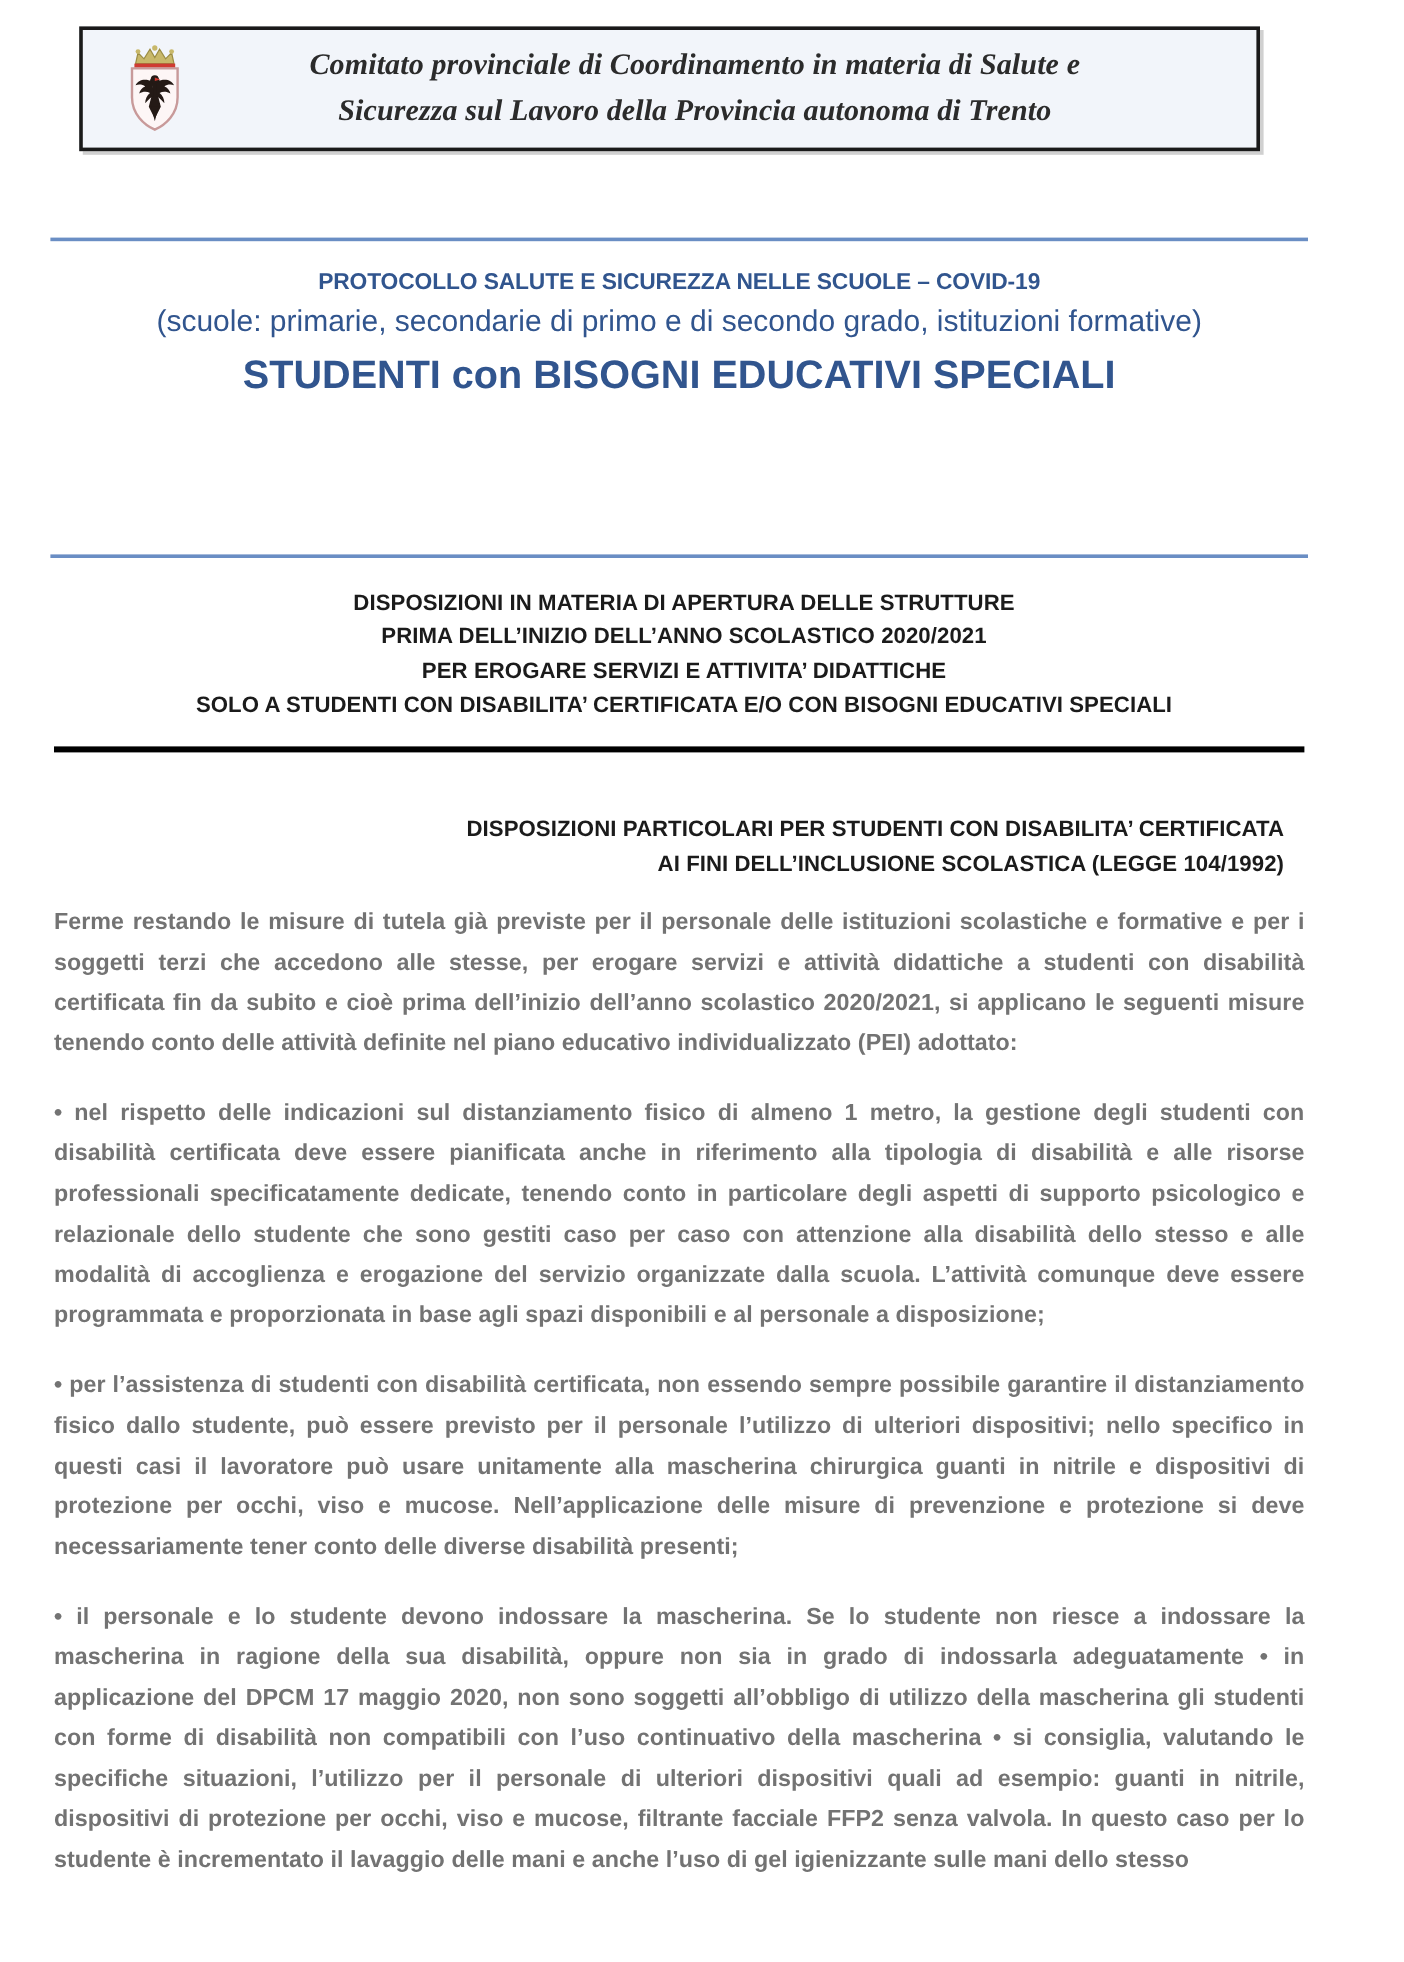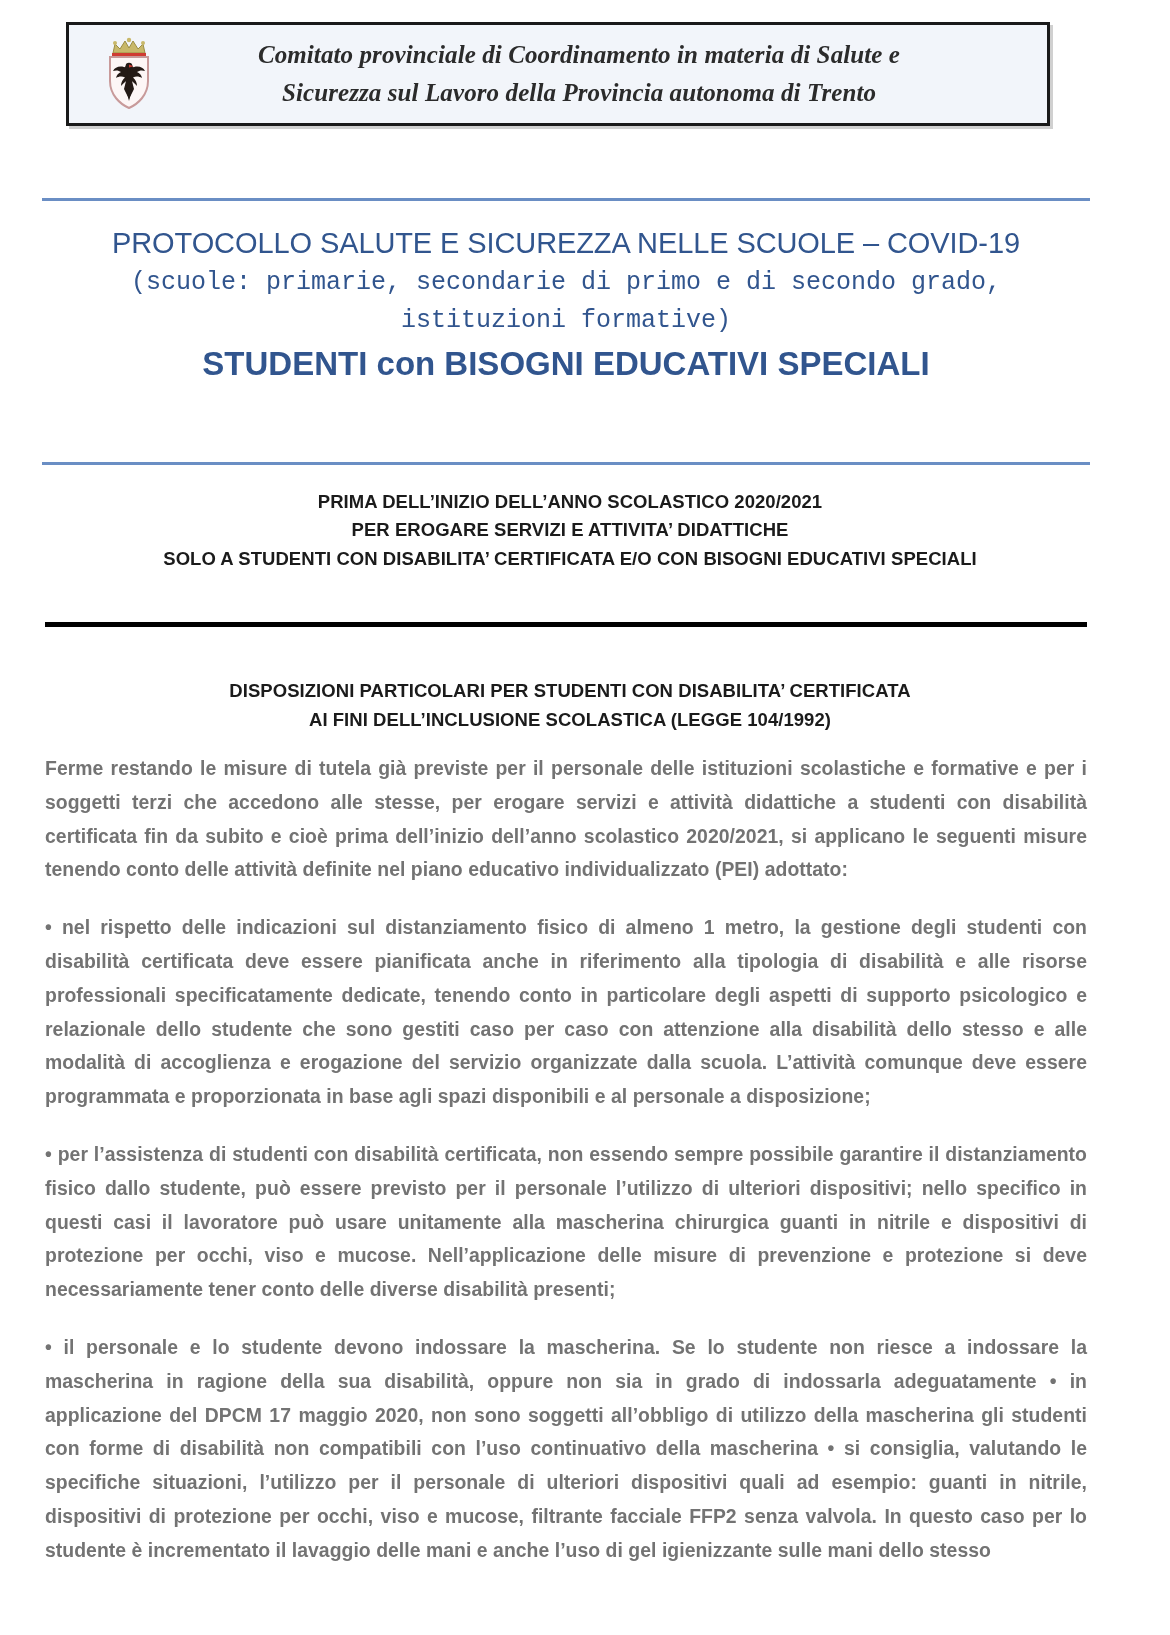--- a/index.html
+++ b/index.html
@@ -87,30 +87,29 @@
     position: absolute;
     left: 42px;
     top: 222px;
     width: 1048px;
     text-align: center;
     color: #31558e;
     font-family: "Liberation Sans", sans-serif;
   }
   .title-line-1,
   .title-line-2 {
-    font-size: 29px;
-    font-weight: 400;
+    font-size: 19px;
+    font-weight: 700;
     line-height: 1.45;
     letter-spacing: -0.1px;
   }
   .title-line-3 {
     font-size: 25px;
     font-weight: 400;
     line-height: 1.5;
-    font-family: Liberation Mono, monospace;
   }
   .title-line-4 {
     font-size: 33px;
     font-weight: 700;
     line-height: 1.5;
   }
   .title-version {
     font-size: 26px;
     font-weight: 400;
     margin-top: 33px;
@@ -129,21 +128,21 @@
     color: #1b1b1b;
     letter-spacing: .05px;
   }
 
   
   .section-heading {
     position: absolute;
     left: 70px;
     top: 676px;
     width: 1000px;
-    text-align: center;
+    text-align: right;
     font-weight: 700;
     font-size: 18.5px;
     line-height: 1.58;
     color: #1b1b1b;
     letter-spacing: .05px;
   }
 
   
   .body-col {
     position: absolute;
@@ -203,20 +202,21 @@
 
   <div class="title-block">
     <div class="title-line-1">PROTOCOLLO SALUTE E SICUREZZA NELLE SCUOLE – COVID-19</div>
     <div class="title-line-3">(scuole: primarie, secondarie di primo e di secondo grado, istituzioni formative)</div>
     <div class="title-line-4">STUDENTI con BISOGNI EDUCATIVI SPECIALI</div>
   </div>
 
   <div class="rule-blue bottom"></div>
 
   <div class="notice-block">
+    <div>DISPOSIZIONI IN MATERIA DI APERTURA DELLE STRUTTURE</div>
     <div>PRIMA DELL’INIZIO DELL’ANNO SCOLASTICO 2020/2021</div>
     <div>PER EROGARE SERVIZI E ATTIVITA’ DIDATTICHE</div>
     <div>SOLO A STUDENTI CON DISABILITA’ CERTIFICATA E/O CON BISOGNI EDUCATIVI SPECIALI</div>
   </div>
 
   <div class="rule-black"></div>
 
   <div class="section-heading">
     <div>DISPOSIZIONI PARTICOLARI PER STUDENTI CON DISABILITA’ CERTIFICATA</div>
     <div>AI FINI DELL’INCLUSIONE SCOLASTICA (LEGGE 104/1992)</div>

